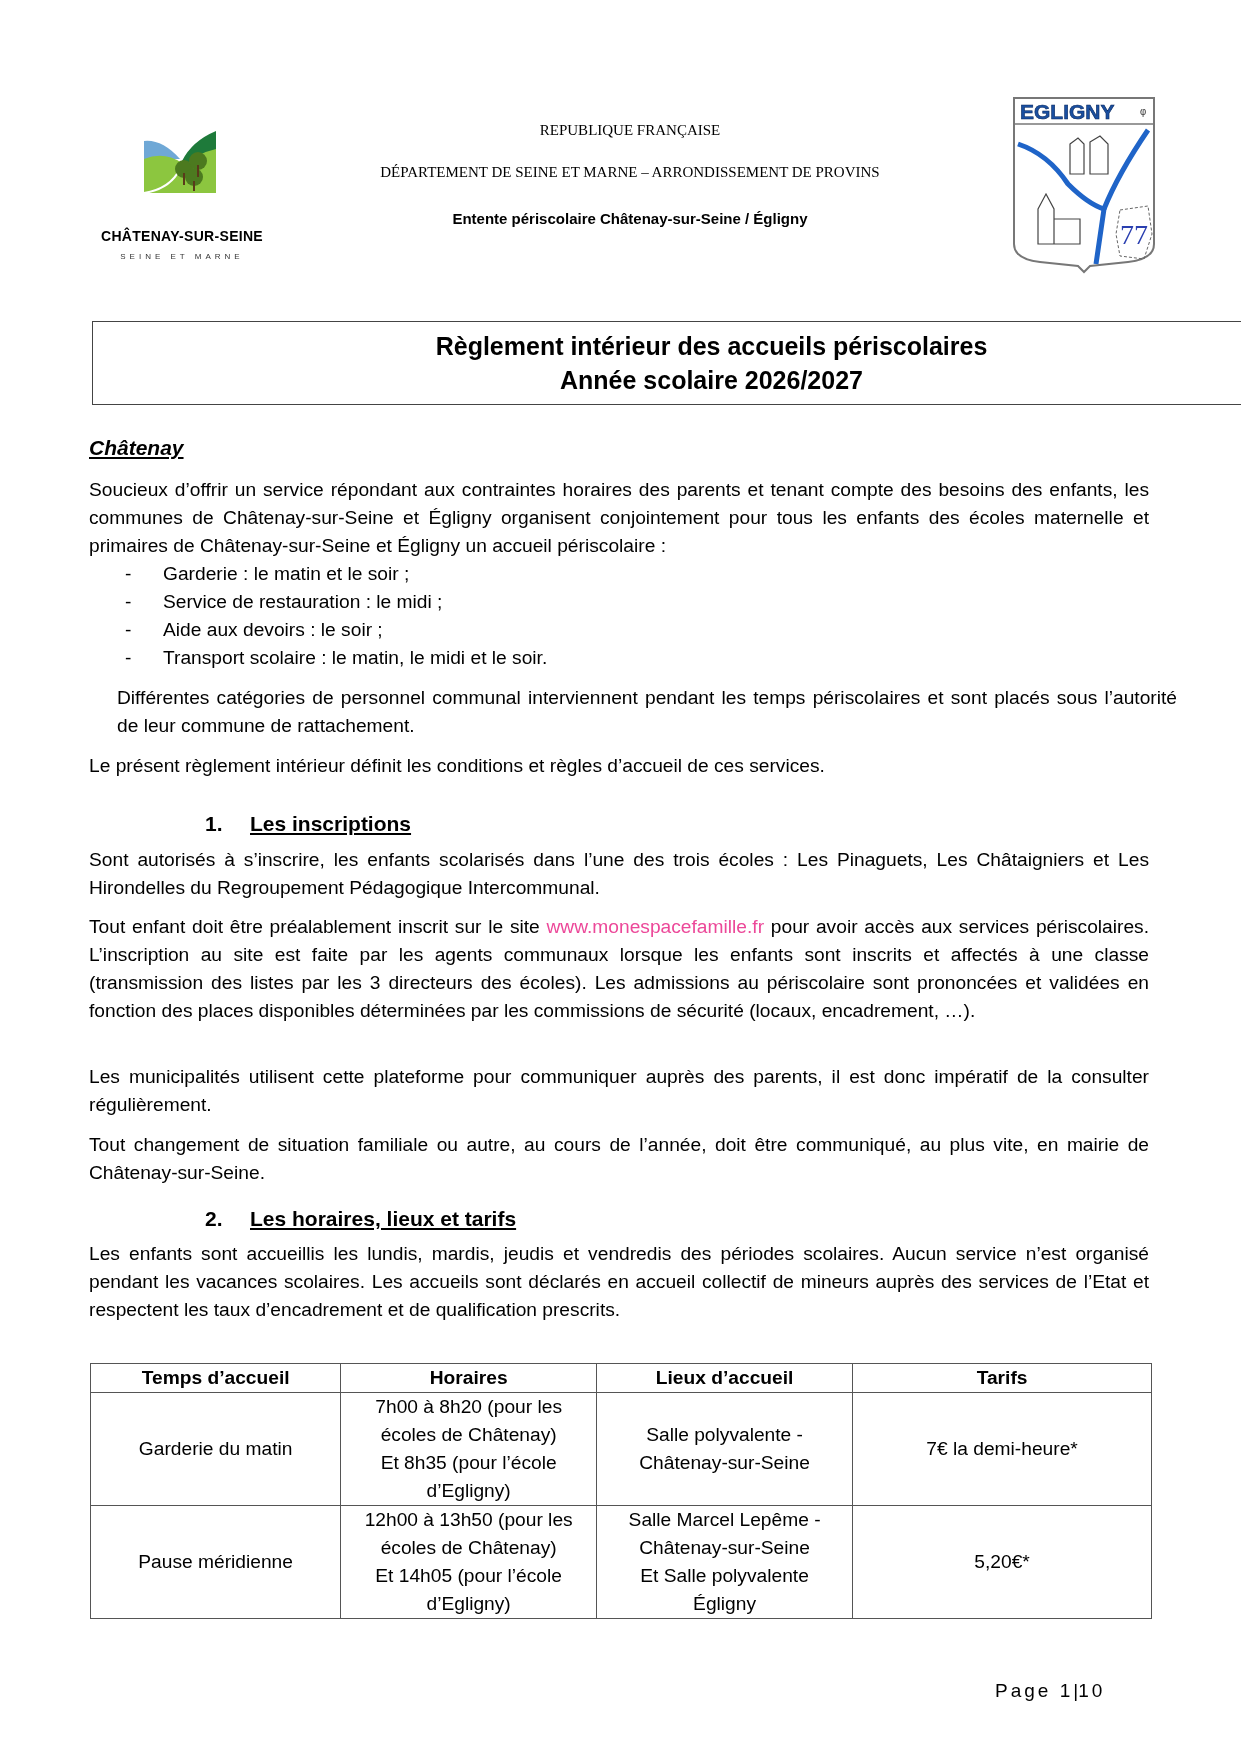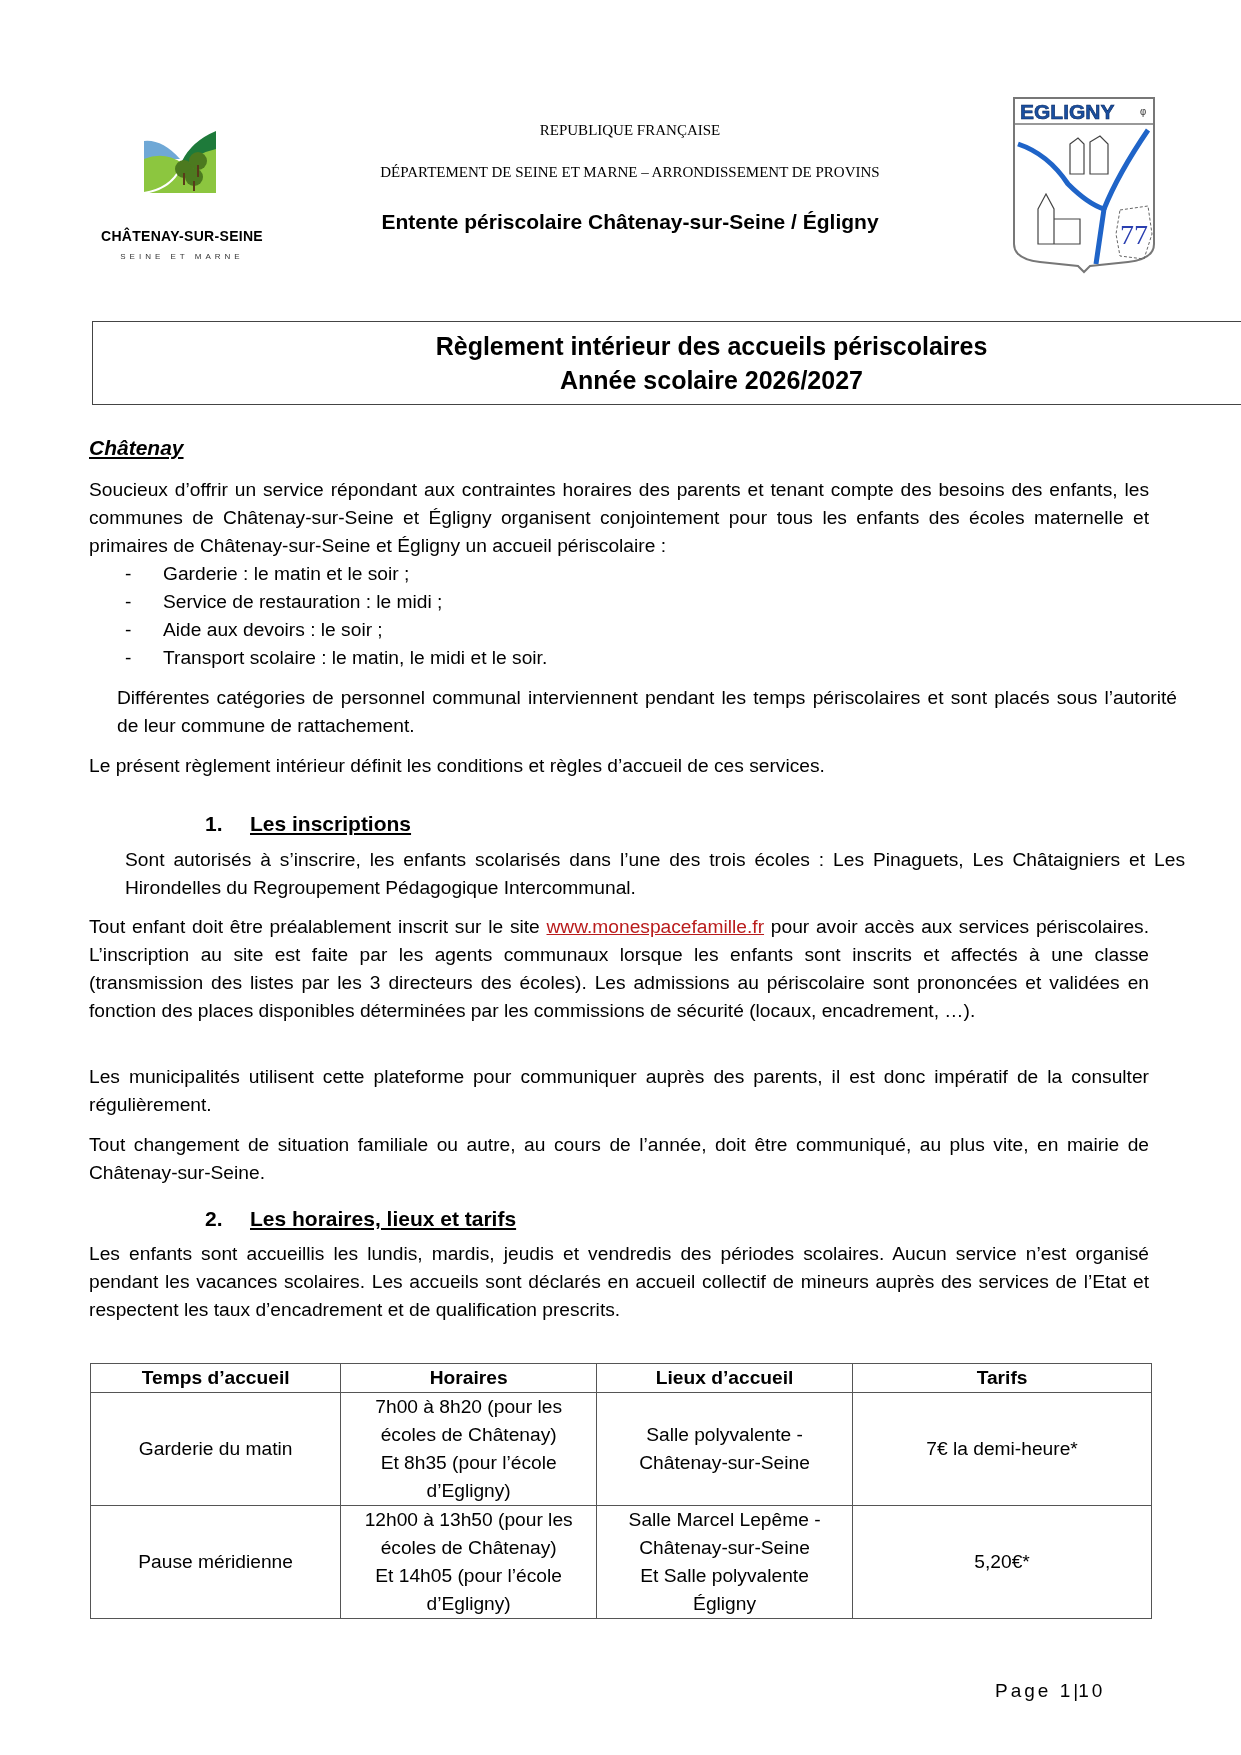--- a/index.html
+++ b/index.html
@@ -12,21 +12,21 @@
     #logo-chatenay { left: 82px; top: 115px; width: 200px; height: 120px; }
     #logo-chatenay .graphic { position: absolute; left: 60px; top: 14px; width: 76px; height: 64px; }
     #logo-chatenay .name { position: absolute; left: 0; top: 113px; width: 200px; text-align: center;
       font-family: "Liberation Sans", sans-serif; font-weight: 900; font-size: 14px; letter-spacing: 0.3px; top: 113px; }
     #logo-chatenay .sub { position: absolute; left: 0; top: 137px; width: 200px; text-align: center;
       font-family: "Liberation Sans", sans-serif; font-size: 8px; letter-spacing: 4px; color: #333; }
 
     .hdr-line { left: 300px; width: 660px; text-align: center; }
     #hdr-republique { top: 122px; font-size: 15px; }
     #hdr-departement { top: 164px; font-size: 15px; }
-    #hdr-entente { top: 210px; font-size: 21px; font-weight: bold; font-family: "Liberation Sans", sans-serif; }
+    #hdr-entente { top: 210px; font-size: 15px; font-weight: bold; font-family: "Liberation Sans", sans-serif; }
 
     #logo-egligny { left: 1008px; top: 94px; width: 152px; height: 180px; }
 
     
     #title-box { left: 92px; top: 321px; width: 1239px; height: 84px; border: 1.5px solid #444;
       text-align: center; box-sizing: border-box; }
     #title-box div { font-family: "Liberation Sans", sans-serif; font-weight: bold; font-size: 25px; line-height: 34px; }
     #title-box .l1 { margin-top: 7px; }
 
     
@@ -36,21 +36,21 @@
     #preambule-title { left: 89px; top: 436px; font-style: italic; font-weight: bold; text-decoration: underline; font-size: 21px; }
 
     .bullets { left: 125px; top: 560px; font-size: 19.2px; line-height: 28px; }
     .bullets .bl { display: flex; }
     .bullets .dash { width: 38px; }
 
     .section-h { left: 205px; font-size: 21px; font-weight: bold; }
     .section-h .num { display: inline-block; width: 45px; }
     .section-h .lbl { text-decoration: underline; }
 
-    a.link { color: #b91c1c; text-decoration: underline; }
+    a.link { color: #ec4899; }
 
     
     #tarifs-table { left: 90px; top: 1363px; width: 1062px; border-collapse: collapse;
       font-size: 19.2px; line-height: 28px; }
     #tarifs-table td, #tarifs-table th { border: 1.5px solid #555; text-align: center; vertical-align: middle; padding: 0 4px; }
     #tarifs-table th { font-weight: bold; height: 28px; }
     #tarifs-table .c1 { width: 247px; }
     #tarifs-table .c2 { width: 253px; }
     #tarifs-table .c3 { width: 253px; }
     #tarifs-table .c4 { width: 299px; }
@@ -123,21 +123,21 @@
       <span>Transport scolaire : le matin, le midi et le soir.</span>
     </div>
 </div>
 
 <div class="abs para last" style="top:684px;margin-left:28px;">Différentes catégories de personnel communal interviennent pendant les temps périscolaires et sont placés sous l’autorité de leur commune de rattachement.</div>
 <div class="abs para last" style="top:752px;">Le présent règlement intérieur définit les conditions et règles d’accueil de ces services.</div>
 
 <div class="abs section-h" style="top:812px;">
   <span class="num">1.</span><span class="lbl">Les inscriptions</span>
 </div>
-<div class="abs para last" style="top:846px;margin-left:36px;">Sont autorisés à s’inscrire, les enfants scolarisés dans l’une des trois écoles : Les Pinaguets, Les Châtaigniers et Les Hirondelles du Regroupement Pédagogique Intercommunal.</div>
+<div class="abs para last" style="top:846px;">Sont autorisés à s’inscrire, les enfants scolarisés dans l’une des trois écoles : Les Pinaguets, Les Châtaigniers et Les Hirondelles du Regroupement Pédagogique Intercommunal.</div>
 <div class="abs para last" style="top:913px;">
   <span>Tout enfant doit être préalablement inscrit sur le site </span><a class="link">www.monespacefamille.fr</a><span> pour avoir accès aux services périscolaires. L’inscription au site est faite par les agents communaux lorsque les enfants sont inscrits et affectés à une classe (transmission des listes par les 3 directeurs des écoles). Les admissions au périscolaire sont prononcées et validées en fonction des places disponibles déterminées par les commissions de sécurité (locaux, encadrement, …).</span>
 </div>
 <div class="abs para last" style="top:1063px;">Les municipalités utilisent cette plateforme pour communiquer auprès des parents, il est donc impératif de la consulter régulièrement.</div>
 <div class="abs para last" style="top:1131px;">Tout changement de situation familiale ou autre, au cours de l’année, doit être communiqué, au plus vite, en mairie de Châtenay-sur-Seine.</div>
 
 <div class="abs section-h" style="top:1207px;">
   <span class="num">2.</span><span class="lbl">Les horaires, lieux et tarifs</span>
 </div>
 <div class="abs para last" style="top:1240px;">Les enfants sont accueillis les lundis, mardis, jeudis et vendredis des périodes scolaires. Aucun service n’est organisé pendant les vacances scolaires. Les accueils sont déclarés en accueil collectif de mineurs auprès des services de l’Etat et respectent les taux d’encadrement et de qualification prescrits.</div>

